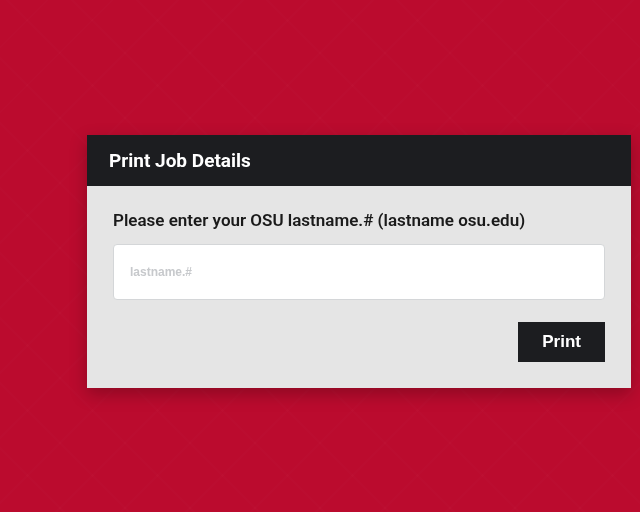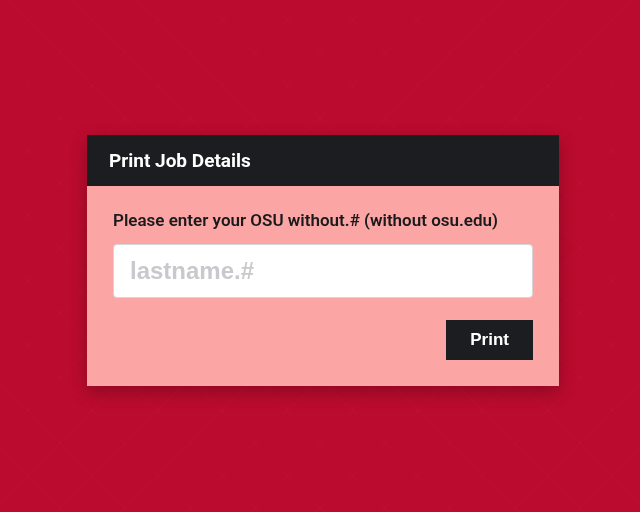--- a/index.html
+++ b/index.html
@@ -16,22 +16,22 @@
       opacity: 0.15;
       background-image:
         repeating-linear-gradient(45deg, transparent 0 44px, rgba(255,255,255,0.08) 44px 46px),
         repeating-linear-gradient(-45deg, transparent 0 44px, rgba(255,255,255,0.08) 44px 46px);
       pointer-events: none;
     }
     .dialog {
       position: absolute;
       left: 87px;
       top: 135px;
-      width: 472px;
-      background: #fca5a5;
+      width: 544px;
+      background: #e5e5e5;
       box-shadow: 0 6px 16px rgba(0,0,0,0.25);
     }
     .dialog-header {
       background: #1c1d20;
       color: #ffffff;
       padding: 14px 22px;
       font-size: 19px;
       font-weight: 700;
     }
     .dialog-body {
@@ -40,22 +40,22 @@
     .prompt {
       font-size: 17px;
       font-weight: 600;
       color: #1a1a1a;
       margin-bottom: 14px;
     }
     .input-field {
       width: 100%;
       border: 1px solid #d4d6d8;
       border-radius: 4px;
-      padding: 12px 16px;
-      font-size: 24px;
+      padding: 20px 16px;
+      font-size: 12px;
       font-weight: 600;
       color: #222;
       outline: none;
     }
     .input-field::placeholder {
       color: #c7c9cc;
       font-weight: 600;
     }
     .actions {
       margin-top: 22px;
@@ -73,19 +73,19 @@
     }
   </style>
 </head>
 <body>
 
 <div class="bg-pattern"></div>
 
 <div class="dialog">
   <div class="dialog-header">Print Job Details</div>
   <div class="dialog-body">
-    <div class="prompt">Please enter your OSU without.# (without osu.edu)</div>
+    <div class="prompt">Please enter your OSU lastname.# (lastname osu.edu)</div>
     <input class="input-field" type="text" placeholder="lastname.#" style="">
     <div class="actions">
       <button class="print-btn">Print</button>
     </div>
   </div>
 </div>
 
 </body></html>

